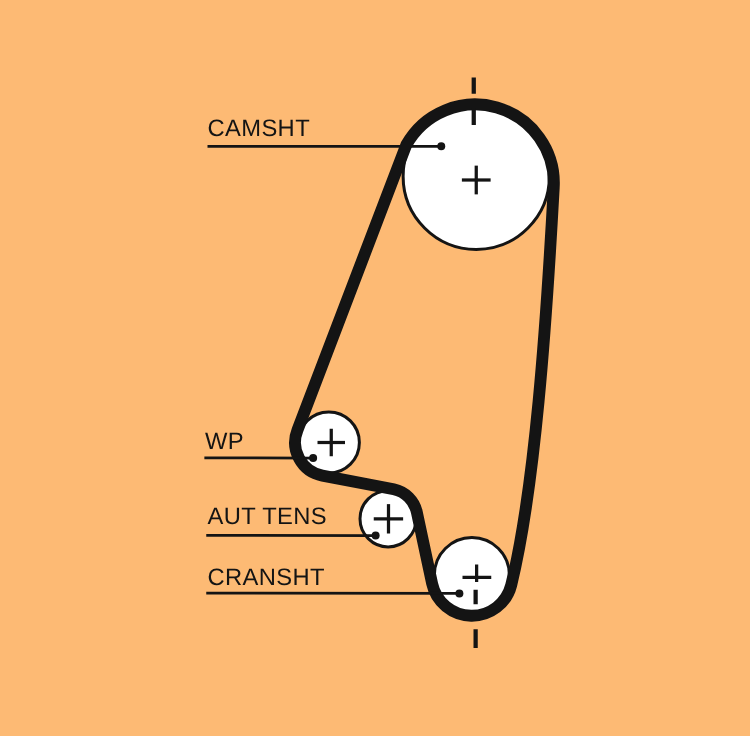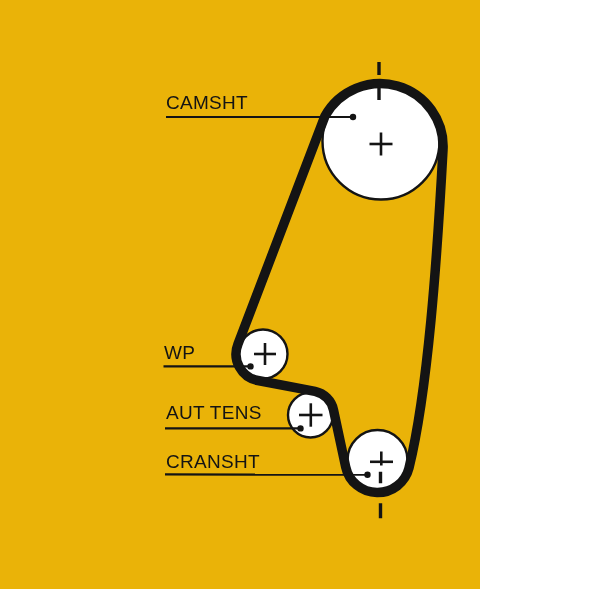--- a/index.html
+++ b/index.html
@@ -5,23 +5,23 @@
   html, body {
     margin: 0;
     padding: 0;
     width: 600px;
     height: 589px;
     background: #ffffff;
     overflow: hidden;
   }
   .canvas {
     position: relative;
-    width: 480px;
+    width: 600px;
     height: 589px;
-    background: #eab308;
+    background: #fdba74;
   }
   svg {
     display: block;
     width: 600px;
     height: 589px;
   }
   .label-text {
     font-family: "Liberation Sans", sans-serif;
     font-size: 19px;
     font-weight: 400;

